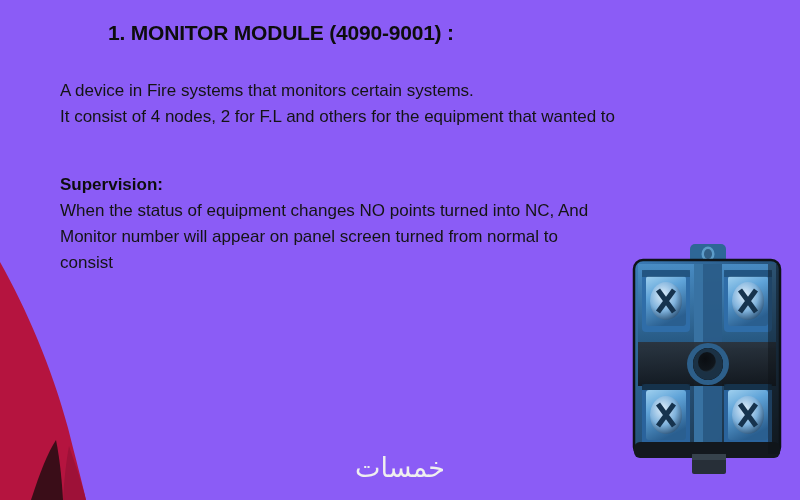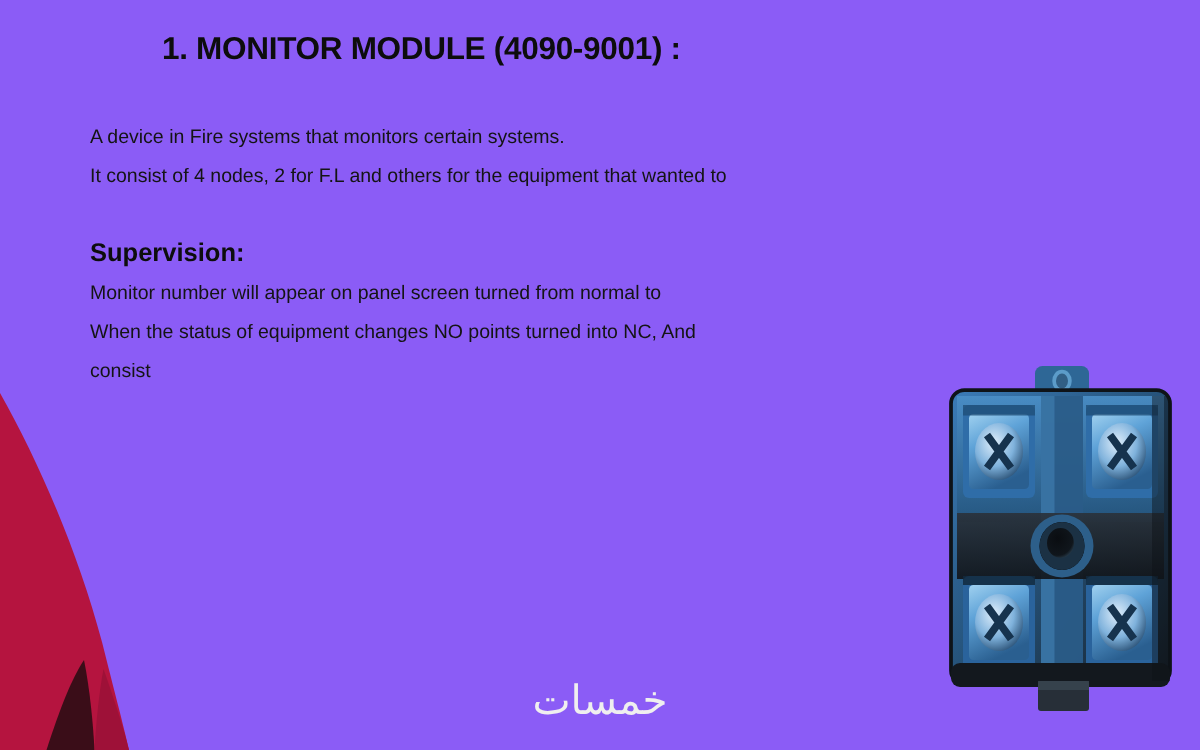--- a/index.html
+++ b/index.html
@@ -45,35 +45,36 @@
   }
 
   
   .body-block {
     position: absolute;
     left: 60px;
     top: 78px;
     width: 580px;
   }
   .para {
-    font-size: 13px;
+    font-size: 17px;
     color: #141414;
     line-height: 26px;
     margin: 0;
   }
   .para-line { display: block; white-space: nowrap; }
 
   .spacer-line { display: block; height: 26px; }
 
   .sec-head {
     font-size: 17px;
     font-weight: bold;
     color: #0d0d0d;
     line-height: 26px;
     display: block;
+    margin-top: 16px;
   }
 
   
   .watermark {
     position: absolute;
     left: 0;
     top: 452px;
     width: 800px;
     text-align: center;
     font-size: 27px;
@@ -111,22 +112,22 @@
     <p class="para">
       <span class="para-line">A device in Fire systems that monitors certain systems.</span>
       <span class="para-line">It consist of 4 nodes, 2 for F.L and others for the equipment that wanted to</span>
     </p>
 
     <span class="spacer-line"></span>
 
     <div>
       <span class="sec-head">Supervision:</span>
       <p class="para">
+        <span class="para-line">When the status of equipment changes NO points turned into NC, And</span>
         <span class="para-line">Monitor number will appear on panel screen turned from normal to</span>
-        <span class="para-line">When the status of equipment changes NO points turned into NC, And</span>
         <span class="para-line">consist</span>
       </p>
     </div>
 
     <div>
     </div>
 
   </div>
 
   <svg class="module-photo" viewBox="0 0 178 248">

